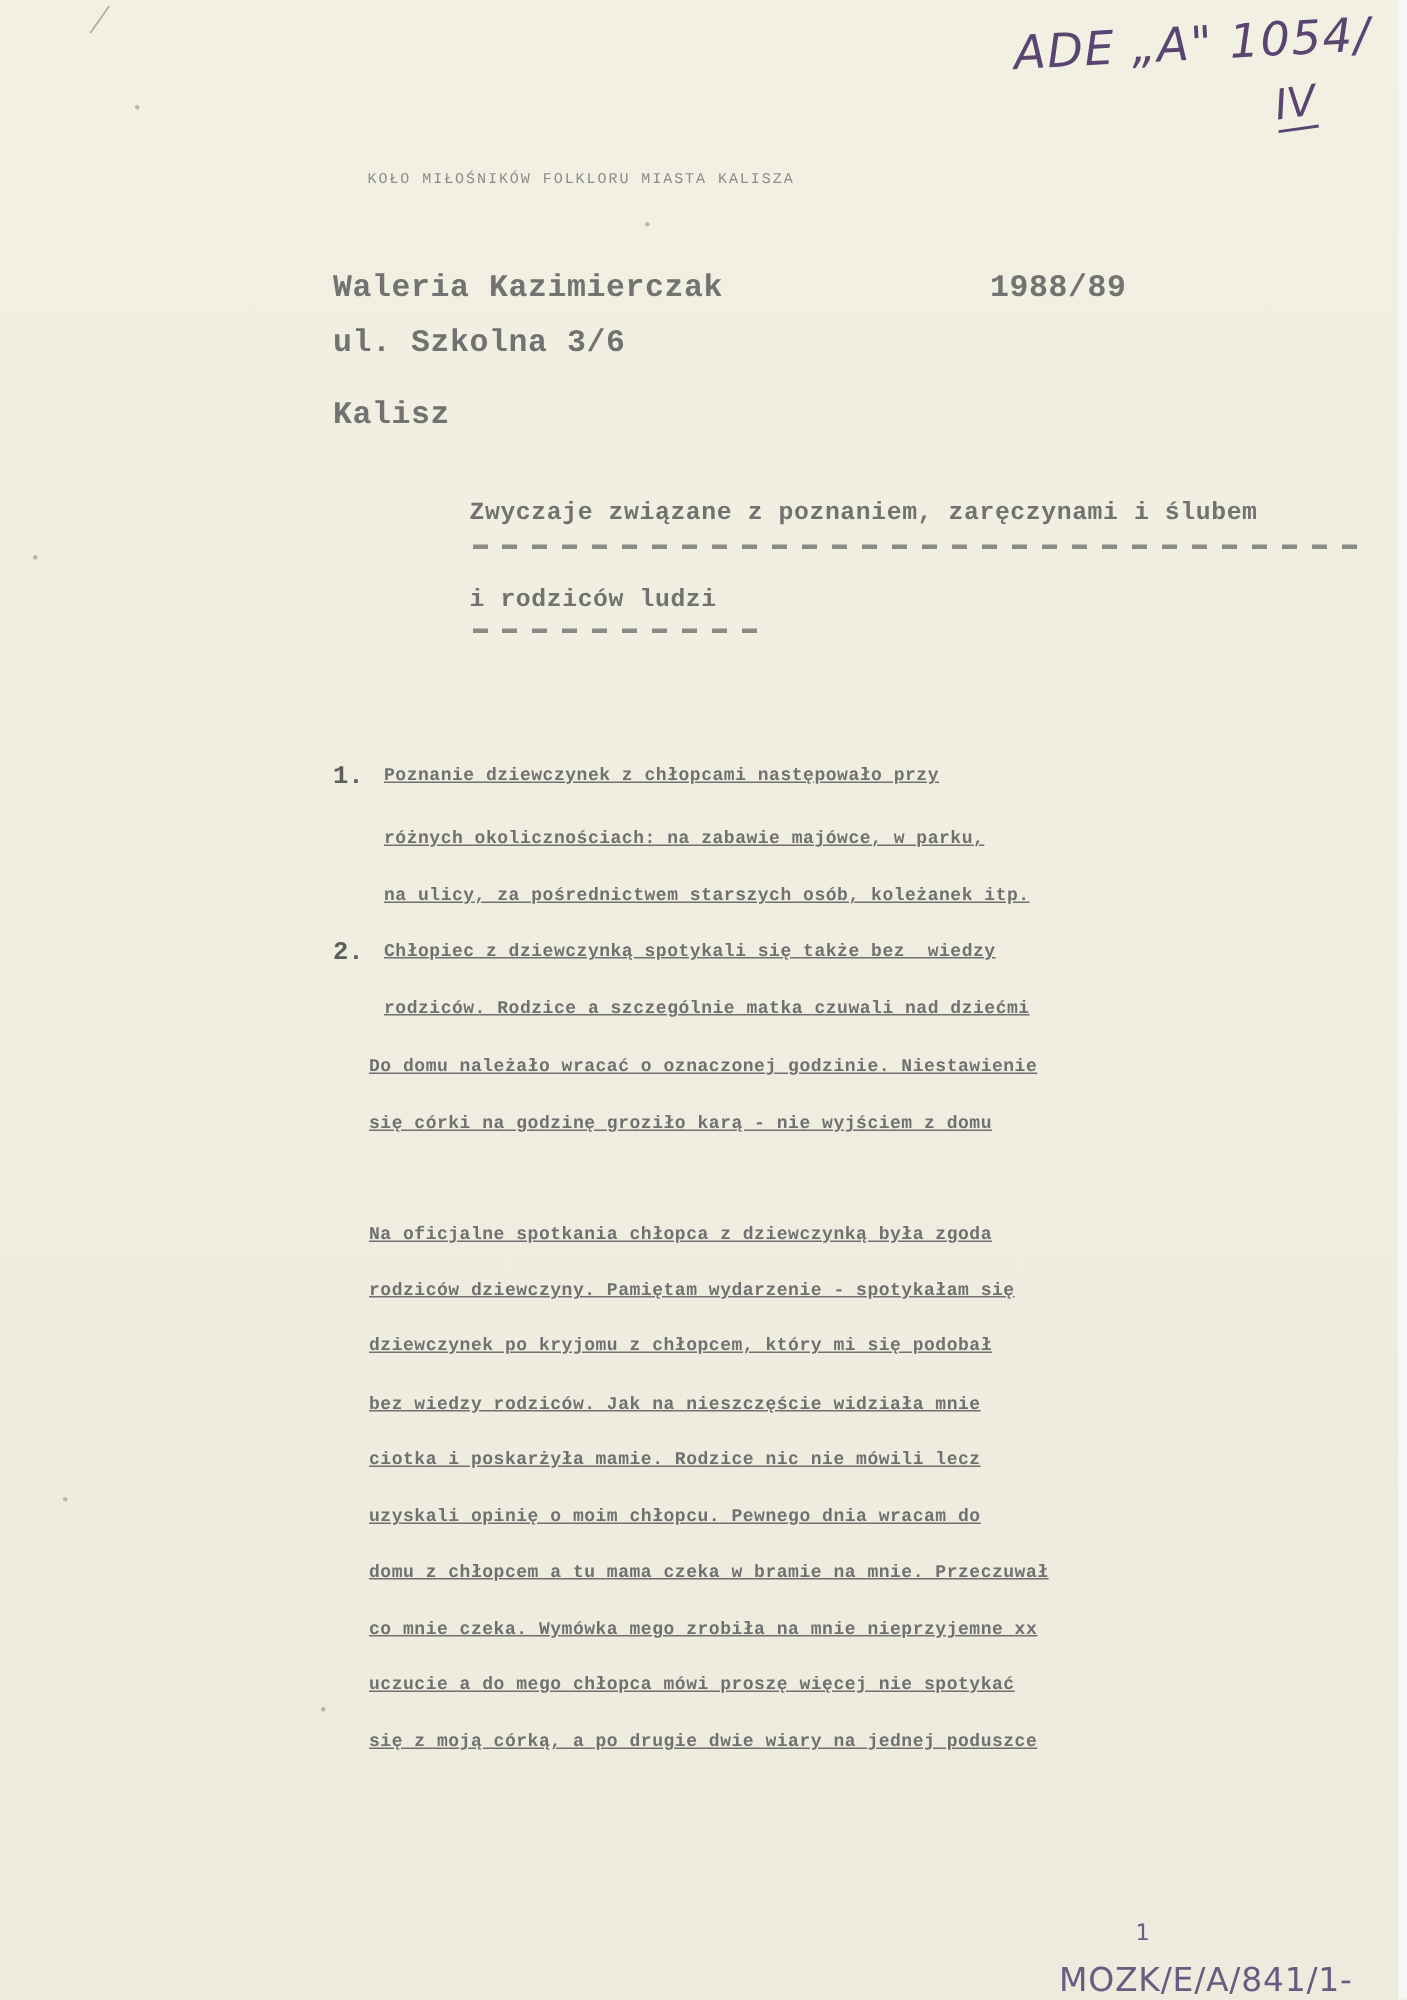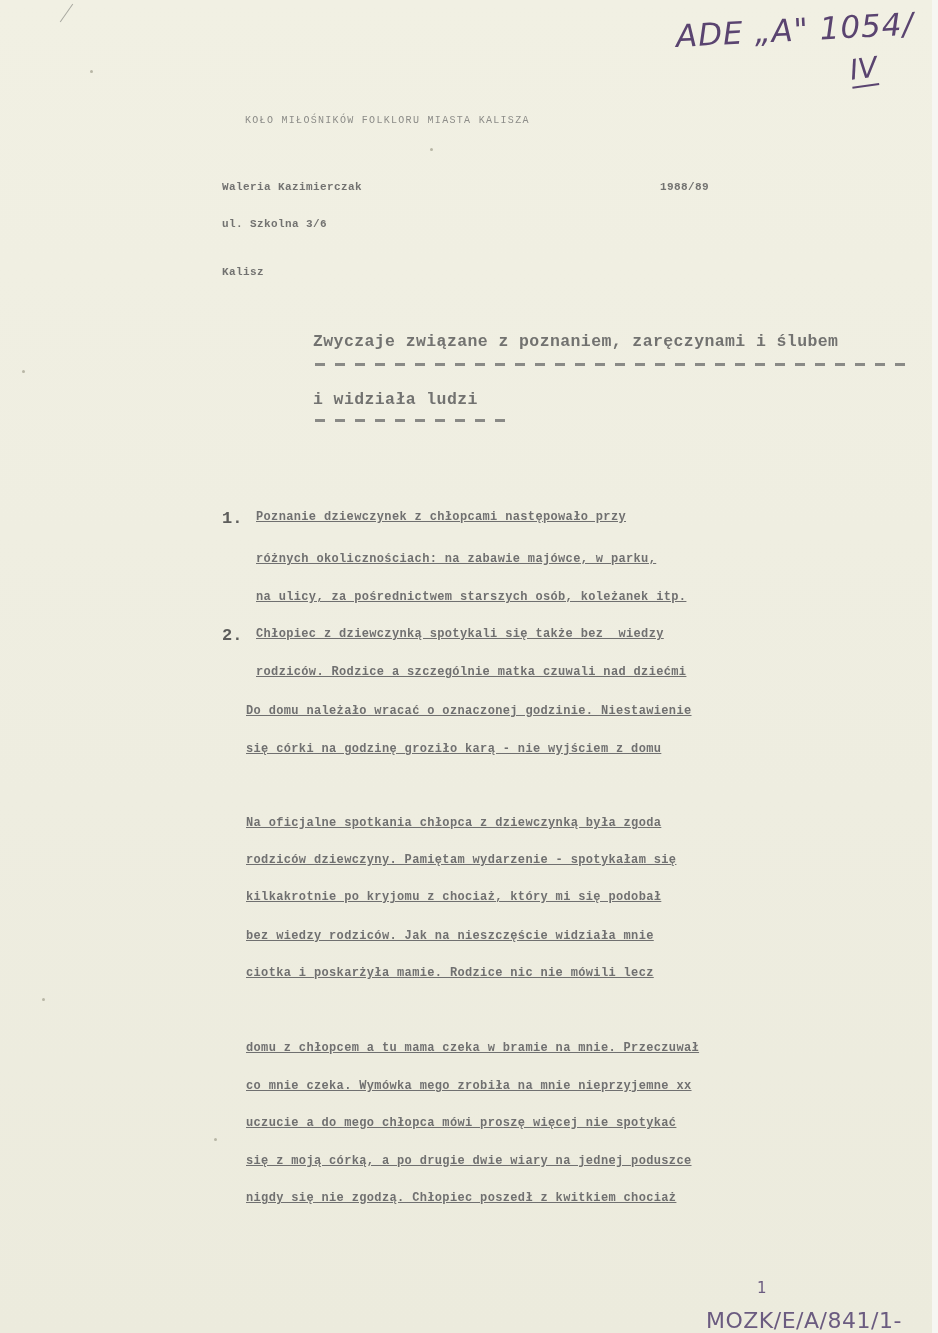--- a/index.html
+++ b/index.html
@@ -63,21 +63,21 @@
     .hw-pagemark {
       left: 757px;
       top: 1279px;
       font-size: 15px;
       font-style: normal;
       color: #6b5b80;
     }
     .typed {
       position: absolute;
       white-space: pre;
-      font-size: 11px;
+      font-size: 21px;
       font-weight: bold;
       color: #727270;
       letter-spacing: 0.4px;
     }
     .org-header {
       left: 245px;
       top: 115px;
       font-size: 10px;
       letter-spacing: 1.3px;
       color: #8c8c88;
@@ -140,43 +140,43 @@
 
   <div class="typed org-header">KOŁO MIŁOŚNIKÓW FOLKLORU MIASTA KALISZA</div>
 
   <div class="typed author">Waleria Kazimierczak</div>
   <div class="typed year">1988/89</div>
   <div class="typed street">ul. Szkolna 3/6</div>
   <div class="typed city">Kalisz</div>
 
   <div class="typed title-line title-1">Zwyczaje związane z poznaniem, zaręczynami i ślubem</div>
   <div class="dashes dash-1"></div>
-  <div class="typed title-line title-2">i widziała ludzi</div>
+  <div class="typed title-line title-2">i rodziców ludzi</div>
   <div class="dashes dash-2"></div>
 
   <div class="item-num" style="left:222px; top:509px;">1.</div>
   <div class="body-line" style="left:256px; top:510px;">Poznanie dziewczynek z chłopcami następowało przy</div>
   <div class="body-line" style="left:256px; top:552px;">różnych okolicznościach: na zabawie majówce, w parku,</div>
   <div class="body-line" style="left:256px; top:590px;">na ulicy, za pośrednictwem starszych osób, koleżanek itp.</div>
 
   <div class="item-num" style="left:222px; top:626px;">2.</div>
   <div class="body-line" style="left:256px; top:627px;">Chłopiec z dziewczynką spotykali się także bez  wiedzy</div>
   <div class="body-line" style="left:256px; top:665px;">rodziców. Rodzice a szczególnie matka czuwali nad dziećmi</div>
   <div class="body-line" style="left:246px; top:704px;">Do domu należało wracać o oznaczonej godzinie. Niestawienie</div>
   <div class="body-line" style="left:246px; top:742px;">się córki na godzinę groziło karą - nie wyjściem z domu</div>
   <div class="body-line" style="left:246px; top:816px;">Na oficjalne spotkania chłopca z dziewczynką była zgoda</div>
   <div class="body-line" style="left:246px; top:853px;">rodziców dziewczyny. Pamiętam wydarzenie - spotykałam się</div>
-  <div class="body-line" style="left:246px; top:890px;">kilkakrotnie po kryjomu z chociaż, który mi się podobał</div>
+  <div class="body-line" style="left:246px; top:890px;">dziewczynek po kryjomu z chłopcem, który mi się podobał</div>
   <div class="body-line" style="left:246px; top:929px;">bez wiedzy rodziców. Jak na nieszczęście widziała mnie</div>
   <div class="body-line" style="left:246px; top:966px;">ciotka i poskarżyła mamie. Rodzice nic nie mówili lecz</div>
+  <div class="body-line" style="left:246px; top:1004px;">uzyskali opinię o moim chłopcu. Pewnego dnia wracam do</div>
   <div class="body-line" style="left:246px; top:1041px;">domu z chłopcem a tu mama czeka w bramie na mnie. Przeczuwał</div>
   <div class="body-line" style="left:246px; top:1079px;">co mnie czeka. Wymówka mego zrobiła na mnie nieprzyjemne xx</div>
   <div class="body-line" style="left:246px; top:1116px;">uczucie a do mego chłopca mówi proszę więcej nie spotykać</div>
   <div class="body-line" style="left:246px; top:1154px;">się z moją córką, a po drugie dwie wiary na jednej poduszce</div>
-  <div class="body-line" style="left:246px; top:1191px;">nigdy się nie zgodzą. Chłopiec poszedł z kwitkiem chociaż</div>
 
   <div class="handwriting hw-pagemark">1</div>
   <div class="handwriting hw-bottom">MOZK/E/A/841/1-8/5</div>
 
   <div class="scratch" style="left:66px; top:2px;"></div>
   <div class="speck" style="left:90px; top:70px;"></div>
   <div class="speck" style="left:430px; top:148px;"></div>
   <div class="speck" style="left:42px; top:998px;"></div>
   <div class="speck" style="left:214px; top:1138px;"></div>
   <div class="speck" style="left:22px; top:370px;"></div>

